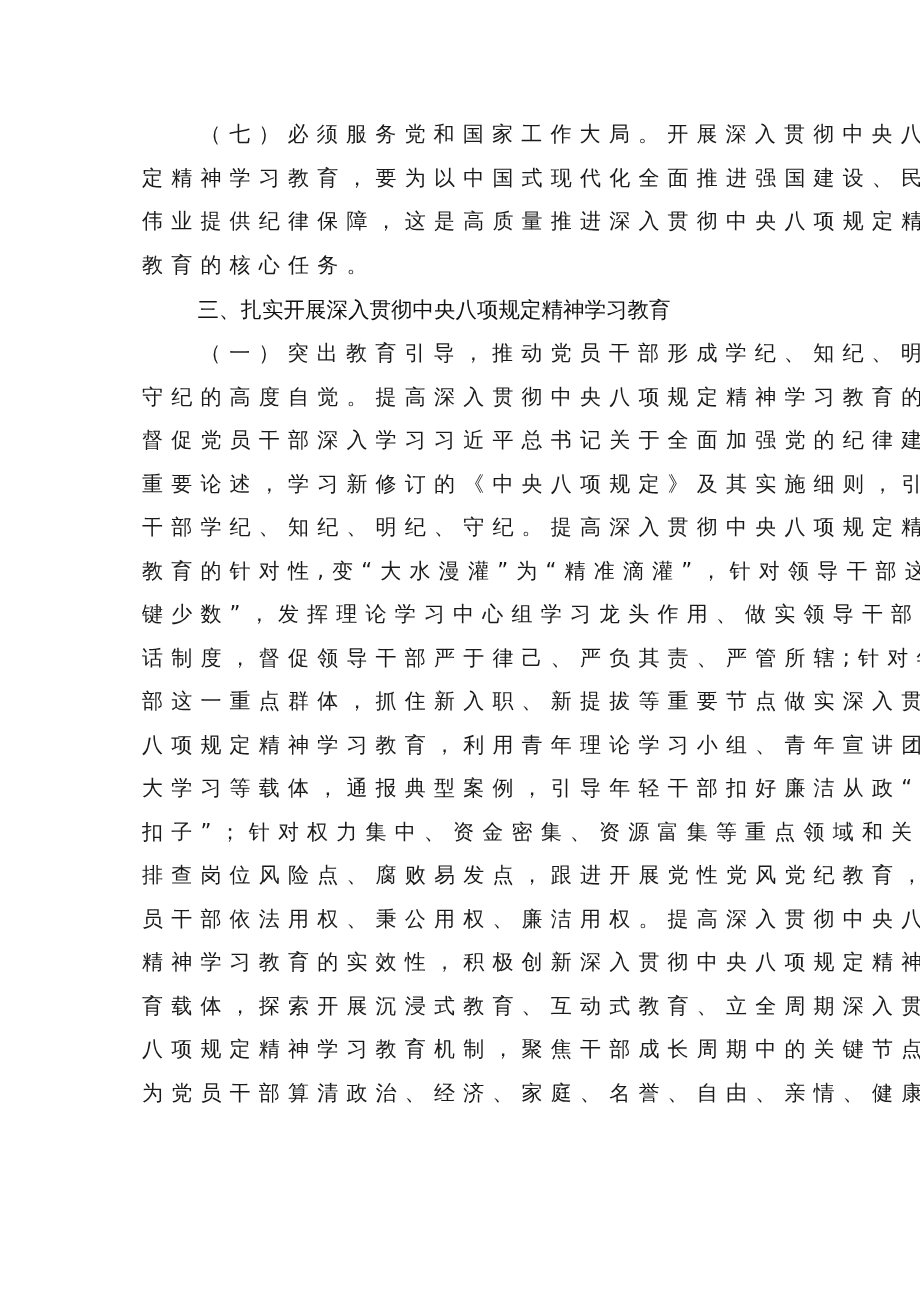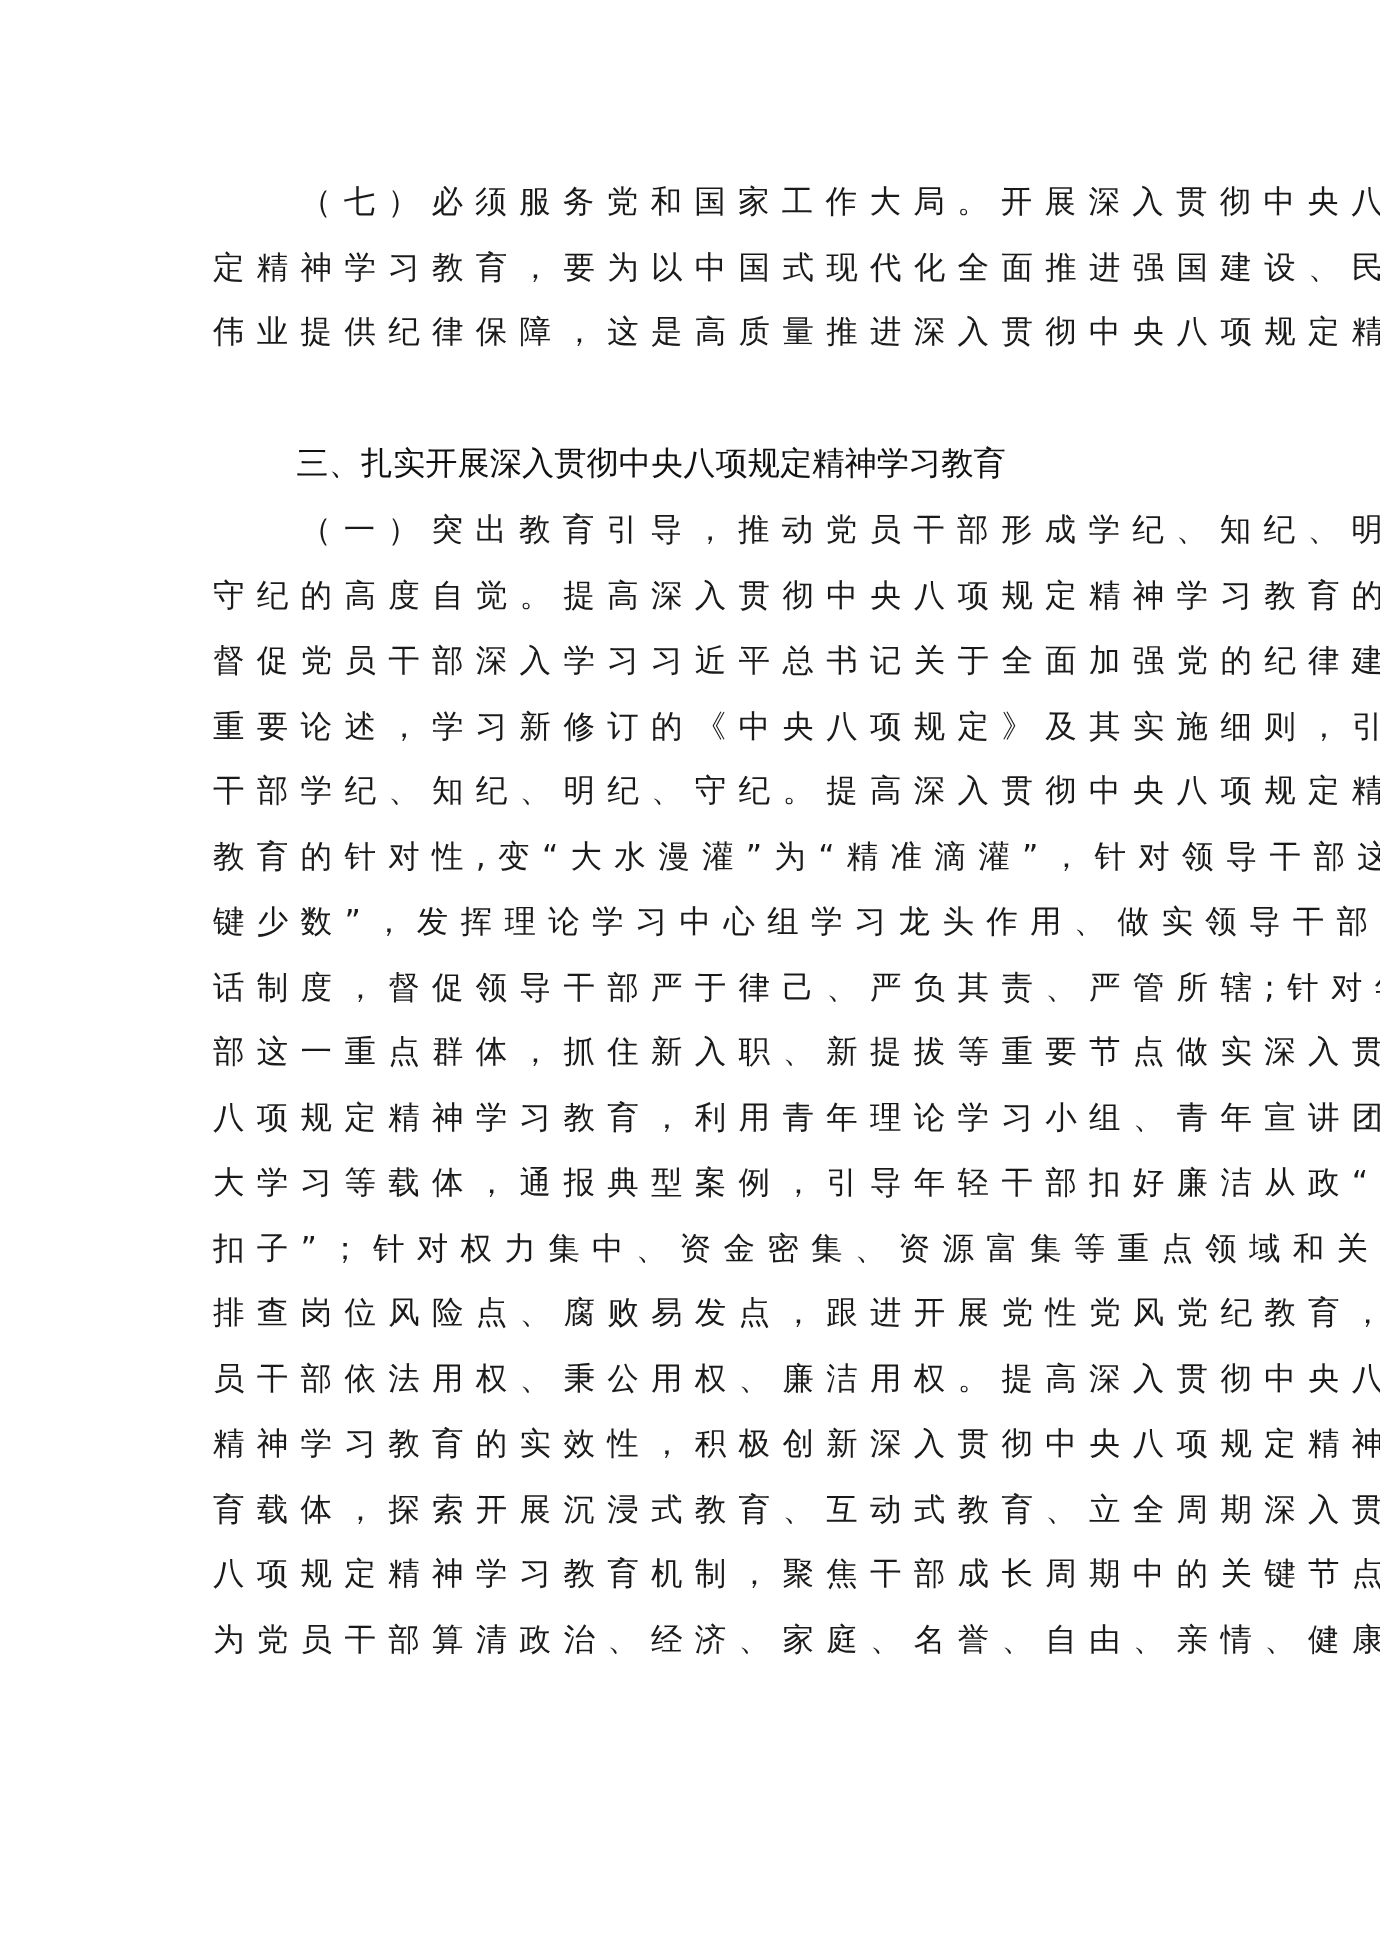--- a/index.html
+++ b/index.html
@@ -32,20 +32,21 @@
 </style>
 </head>
 <body>
 
 <div class="page">
 
   <div class="body-text" style="top:113px;">
     <span class="line indent">（七）必须服务党和国家工作大局。开展深入贯彻中央八项规</span>
     <span class="line">定精神学习教育，要为以中国式现代化全面推进强国建设、民族复兴</span>
     <span class="line">伟业提供纪律保障，这是高质量推进深入贯彻中央八项规定精神学习</span>
+    <span class="line">教育的核心任务。</span>
   </div>
 
   <div class="heading" style="top:288px;">三、扎实开展深入贯彻中央八项规定精神学习教育</div>
 
   <div class="body-text" style="top:332px;">
     <span class="line indent">（一）突出教育引导，推动党员干部形成学纪、知纪、明纪、</span>
     <span class="line">守纪的高度自觉。提高深入贯彻中央八项规定精神学习教育的政治性，</span>
     <span class="line">督促党员干部深入学习习近平总书记关于全面加强党的纪律建设的</span>
     <span class="line">重要论述，学习新修订的《中央八项规定》及其实施细则，引导党员</span>
     <span class="line">干部学纪、知纪、明纪、守纪。提高深入贯彻中央八项规定精神学习</span>

